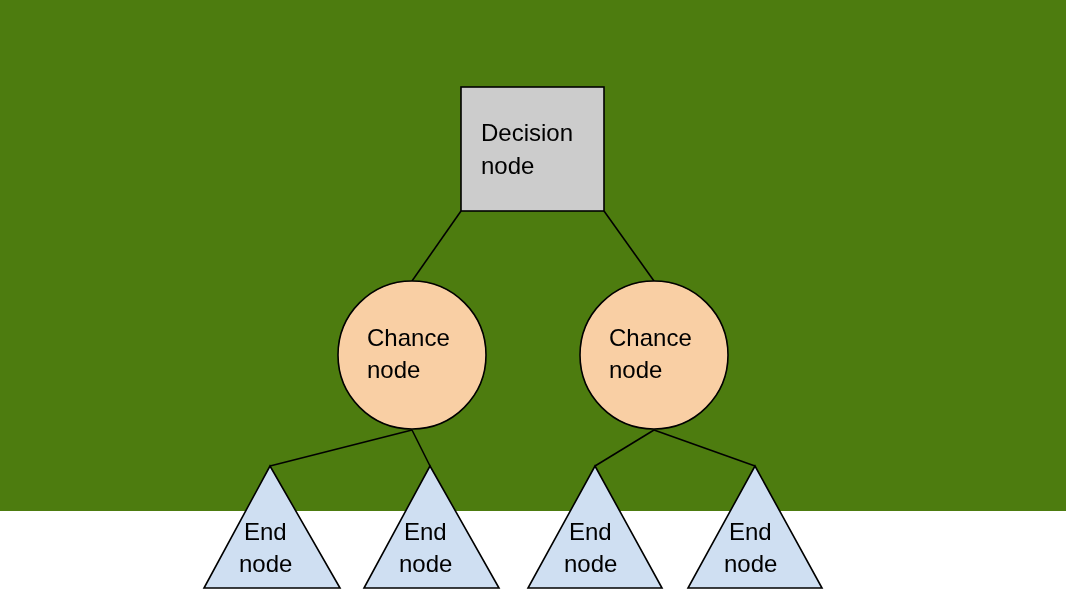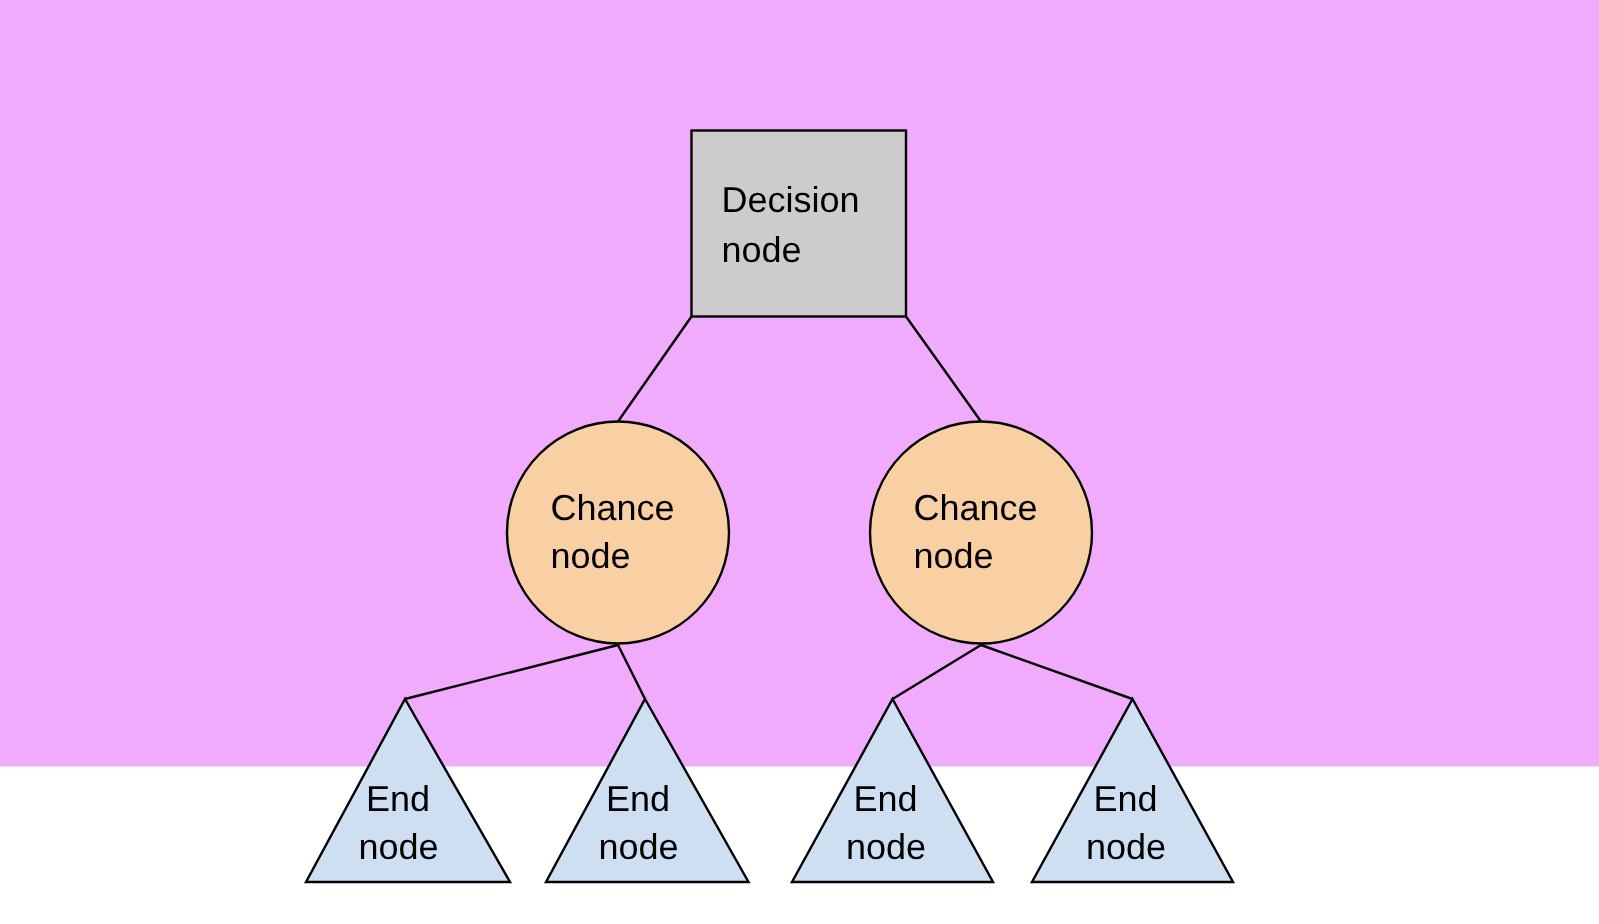--- a/index.html
+++ b/index.html
@@ -11,21 +11,21 @@
   body {
     width: 1066px;
     height: 616px;
     font-family: "Liberation Sans", sans-serif;
     overflow: hidden;
   }
   #diagram-root {
     position: relative;
     width: 1066px;
     height: 511px;
-    background: #f0abfc;
+    background: #4d7c0f;
   }
   svg.diagram-canvas {
     position: absolute;
     top: 0;
     left: 0;
     width: 1066px;
     height: 616px;
     display: block;
   }
   .node-label {

